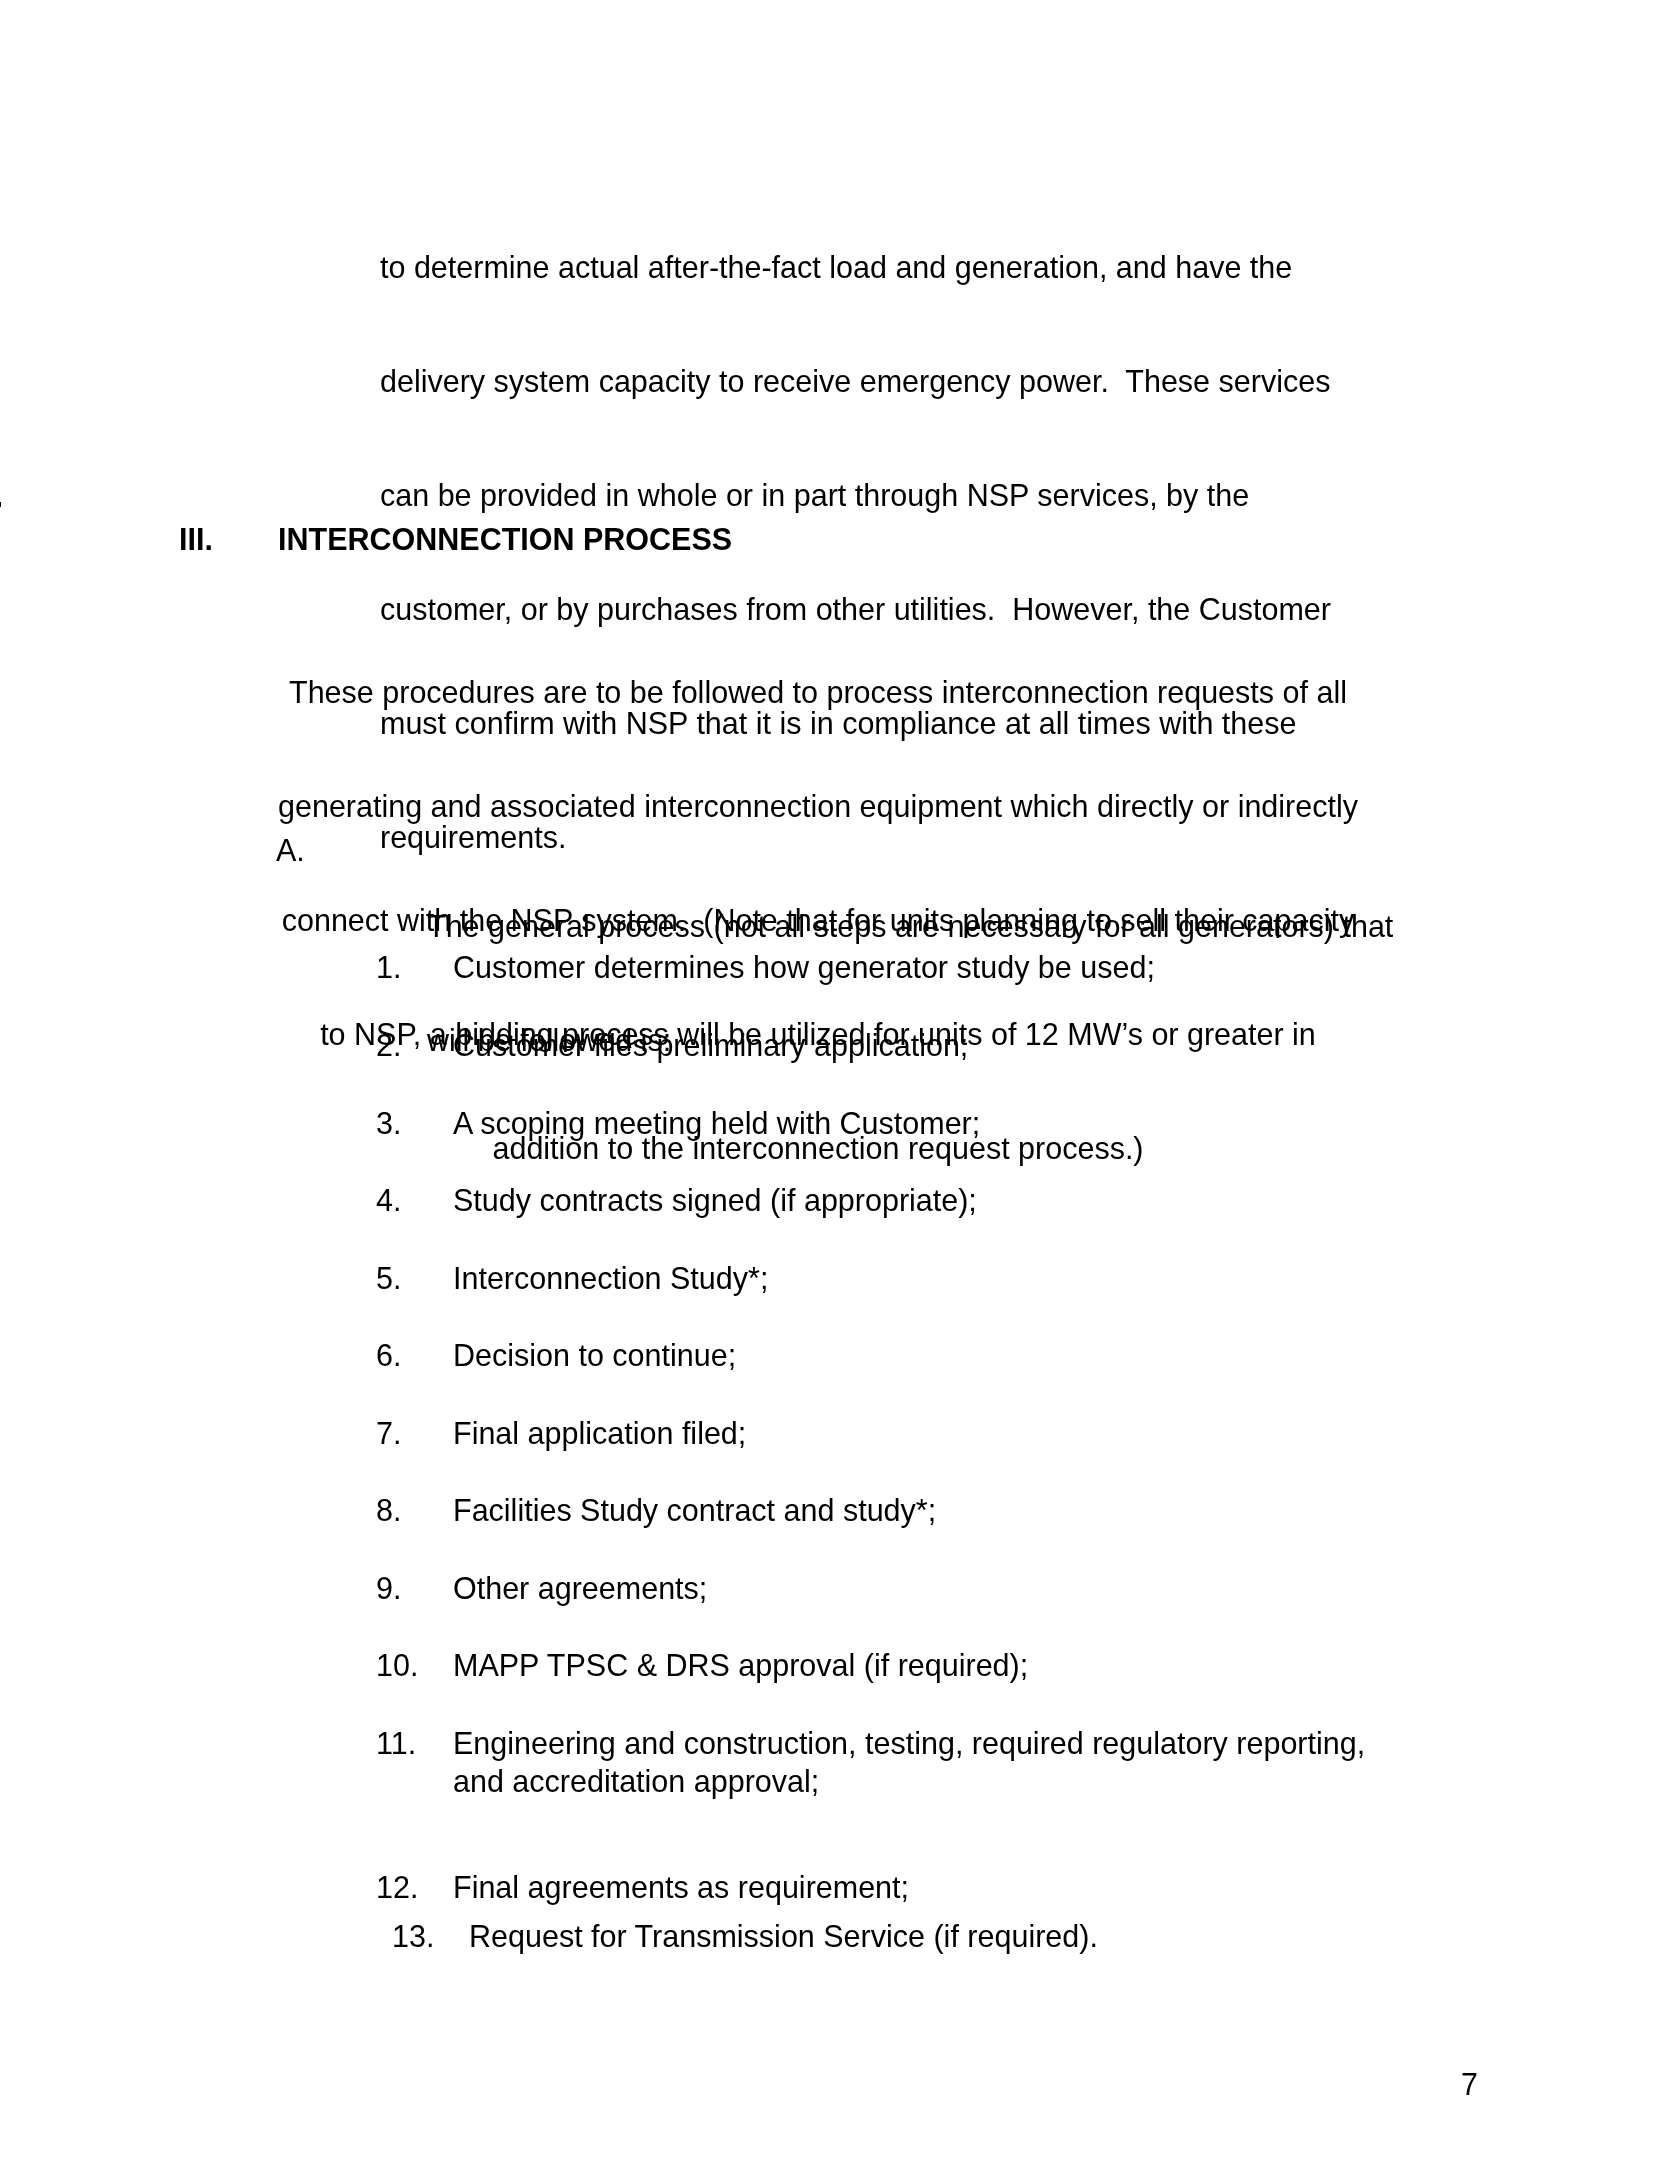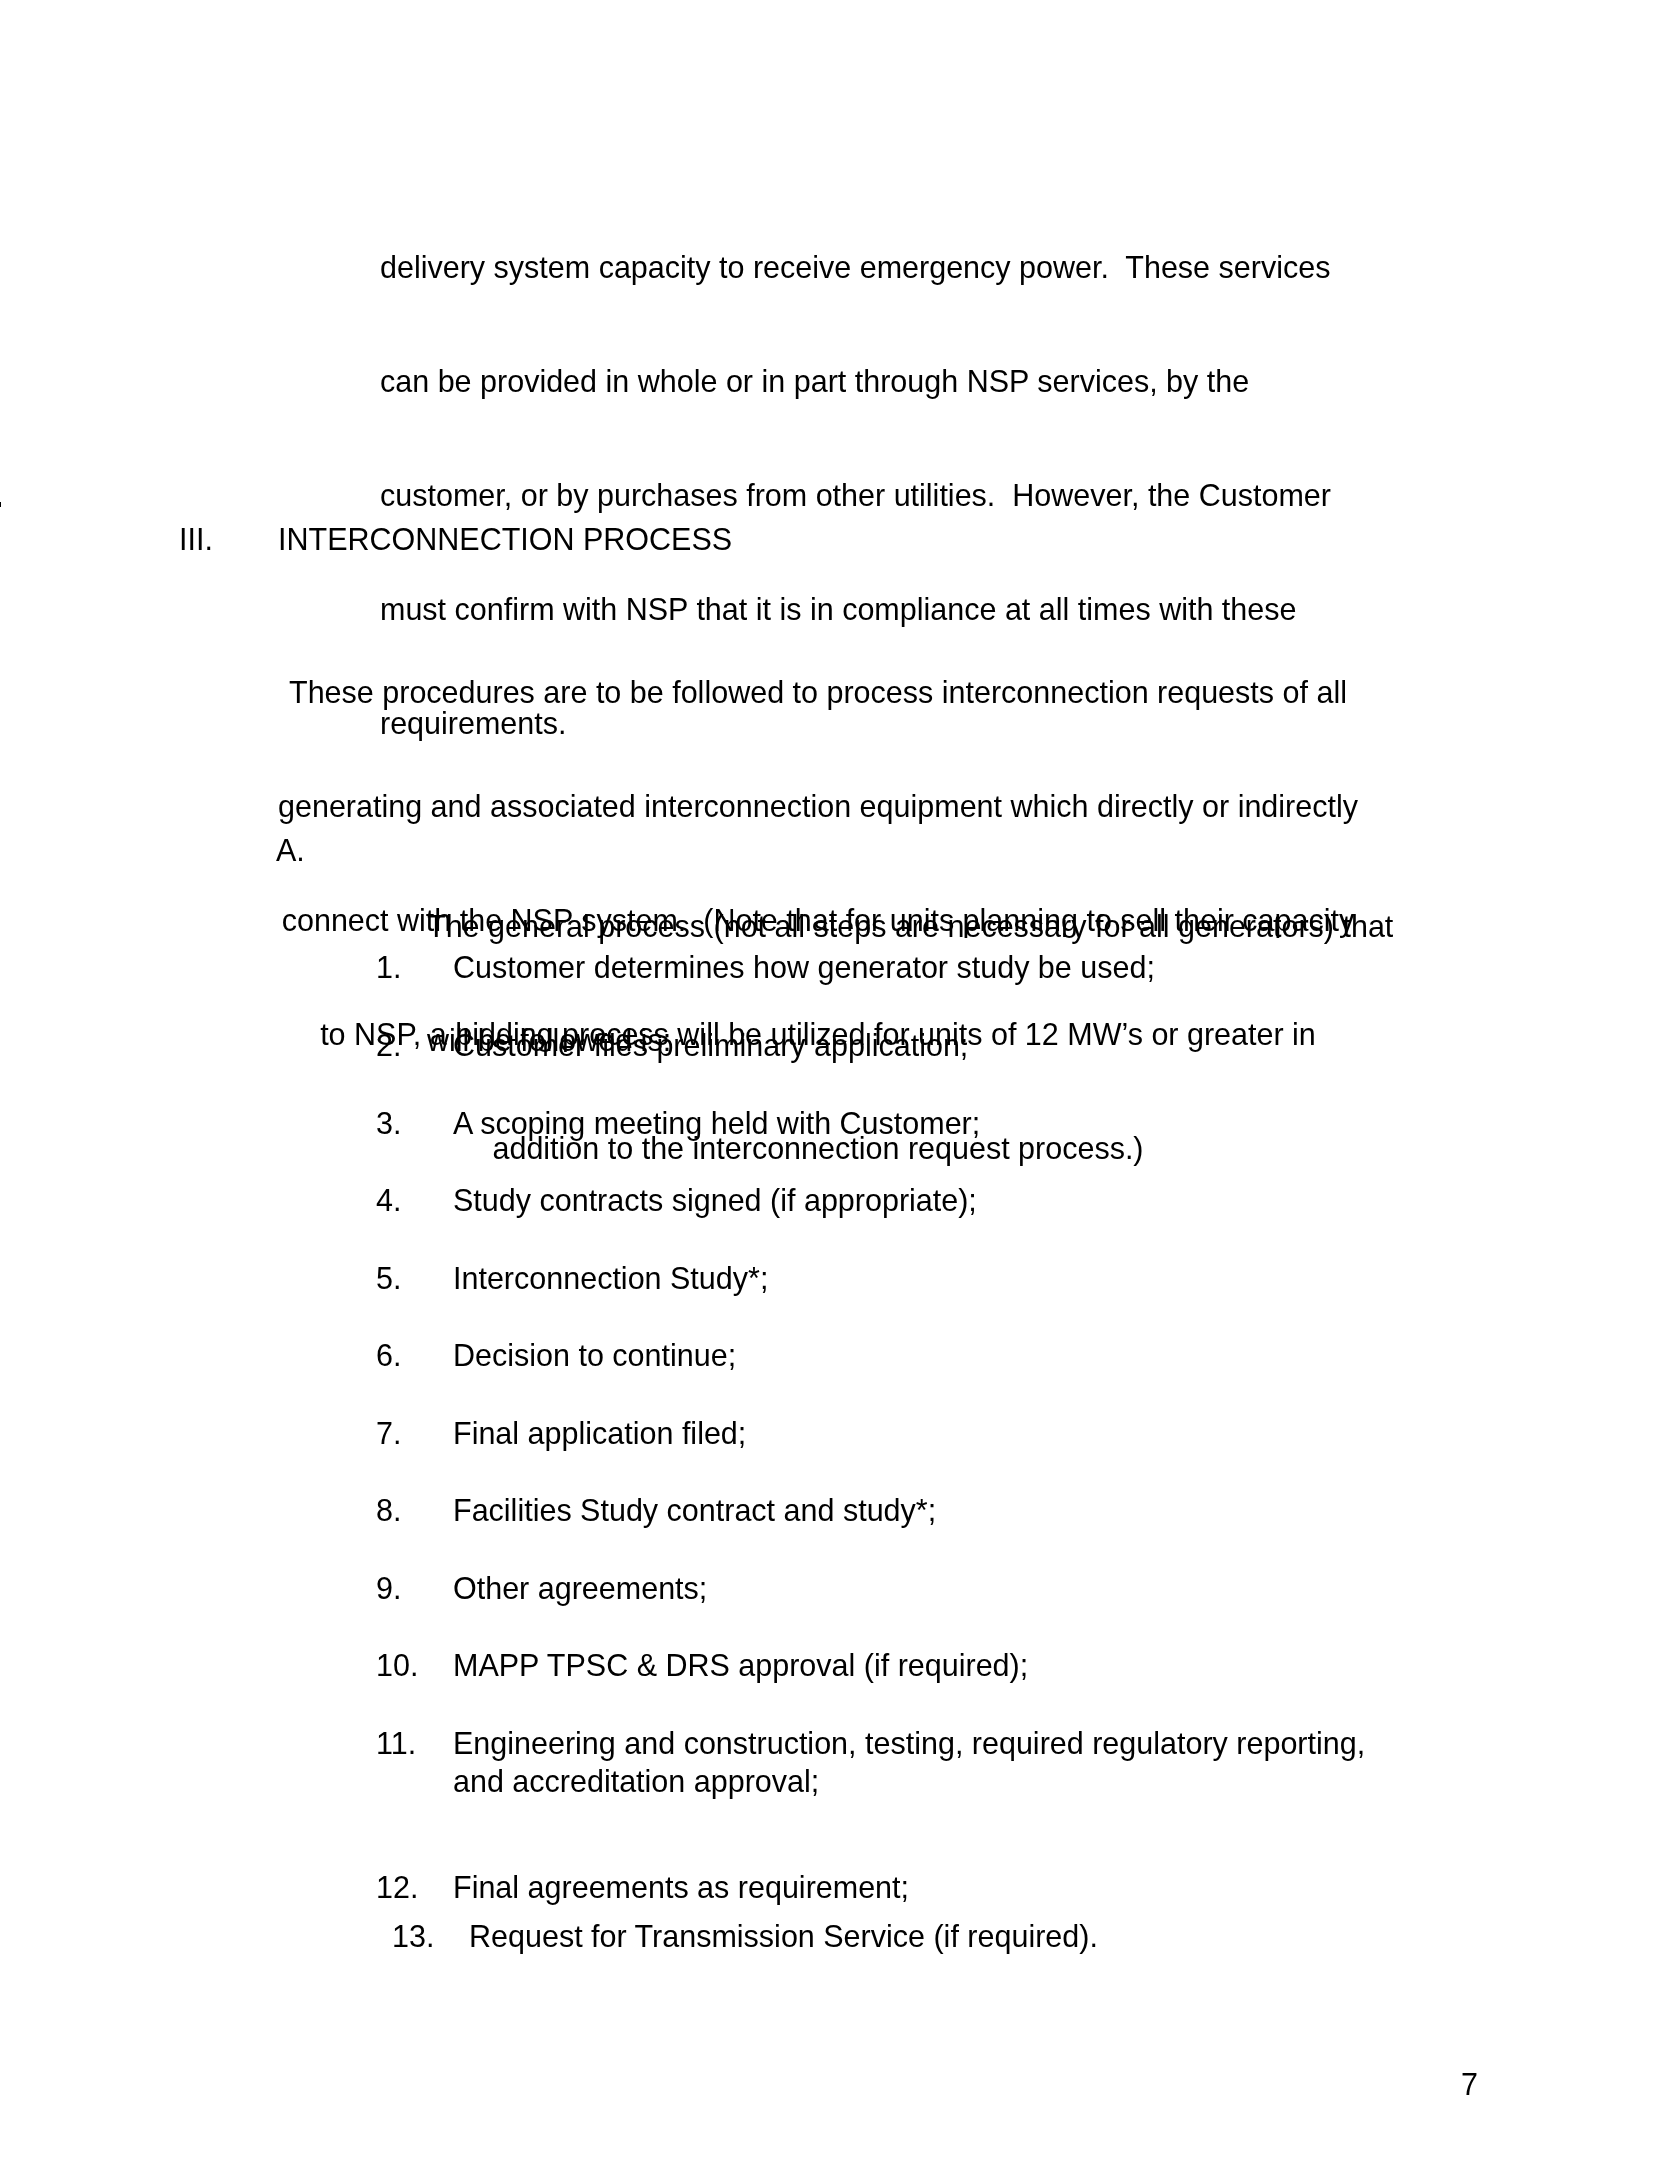--- a/index.html
+++ b/index.html
@@ -1,38 +1,39 @@
 <!DOCTYPE html>
 <html style="font-size:10.6px"><head>
 <meta charset="utf-8">
 <style>
   html, body { margin: 0; padding: 0; background: #ffffff; }
   body { width: 1681px; height: 2183px; position: relative; overflow: hidden;
          font-family: "Liberation Sans", sans-serif; color: #000000; }
   .blk { position: absolute; font-size: 30.5px; line-height: 38px; white-space: pre; }
   .line { display: block; height: 38px; }
-  .bold { font-weight: normal; }
+  .bold { font-weight: bold; }
   #para1 { left: 380px; top: 172px; }
   #heading-num { left: 179px; top: 520px; }
   #heading-title { left: 278px; top: 520px; }
   #para2 { left: 278px; top: 597px; text-align: center; }
   #sub-label { left: 276px; top: 831px; }
   #sub-text { left: 379px; top: 831px; margin-left: 48px; }
   .item { position: absolute; left: 0; top: 0; width: 1681px; height: 77px; }
   .item-num { position: absolute; left: 376px; top: 0; font-size: 30.5px; line-height: 38px; }
   .item-text { position: absolute; left: 453px; top: 0; font-size: 30.5px; line-height: 38px; white-space: pre; }
   #page-number { left: 1461px; top: 2065px; }
   #edge-mark { position: absolute; left: 0; top: 502px; width: 1.3px; height: 5.3px; background: #000; }
 </style>
 </head>
 <body>
 
 <div id="edge-mark"></div>
 
 <div id="para1" class="blk">
+  <span class="line">to determine actual after-the-fact load and generation, and have the</span>
   <span class="line">delivery system capacity to receive emergency power.  These services</span>
   <span class="line">can be provided in whole or in part through NSP services, by the</span>
   <span class="line">customer, or by purchases from other utilities.  However, the Customer</span>
   <span class="line">must confirm with NSP that it is in compliance at all times with these</span>
   <span class="line">requirements.</span>
 </div>
 
 <div id="heading-num" class="blk bold">III.</div>
 <div id="heading-title" class="blk bold">INTERCONNECTION PROCESS</div>
 

